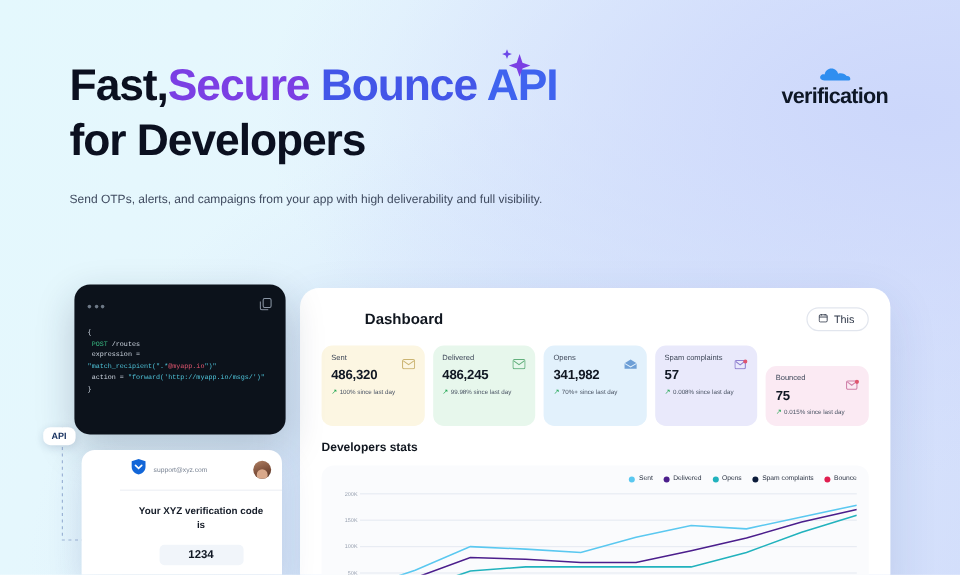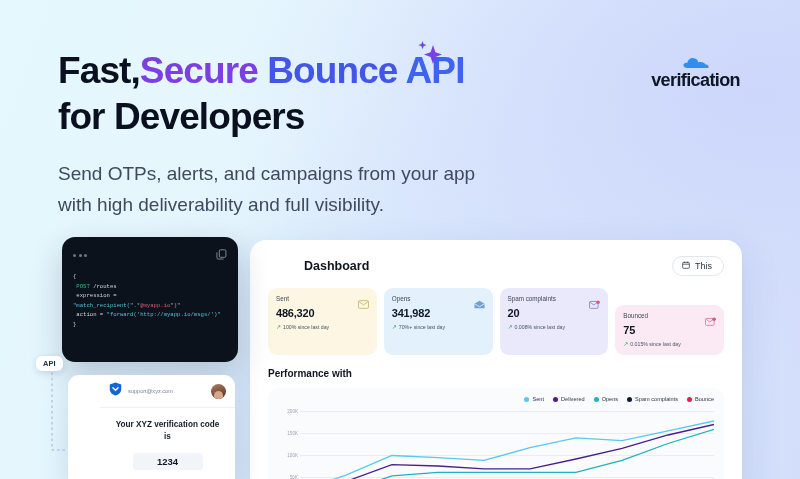--- a/index.html
+++ b/index.html
@@ -17,21 +17,21 @@
   .hero { position:absolute; left:58px; top:48px; width:480px; }
   .headline {
     font-size:37px; font-weight:bold; line-height:1.23;
     letter-spacing:-0.9px; color:#0b1020; position:relative;
   }
   .hl-secure { color:#7b3fe4; }
   .hl-email  { color:#4356e8; }
   .hl-api    { color:#3f63ef; }
   .sparkles { position:absolute; left:349px; top:-11px; width:40px; height:40px; }
   .subhead {
-    margin-top:20px; font-size:19px; line-height:1.62;
+    margin-top:20px; font-size:10px; line-height:1.62;
     color:#3f4a5f; max-width:420px;
   }
 
   
   .logo { position:absolute; right:60px; top:55px; text-align:center; }
   .logo-cloud { display:block; margin:0 auto -3px 1px; }
   .logo-text {
     font-size:18px; font-weight:bold; letter-spacing:-0.6px; color:#0e1726;
   }
 
@@ -189,20 +189,36 @@
             </svg>
         </span>
       </div>
       <div class="card-val">486,320</div>
       <div class="card-delta">
         <span class="arrow">↗</span>
         <span>100% since last day</span>
       </div>
     </div>
 
+    <div class="card c-deliv">
+      <div class="card-top">
+        <span class="card-label">Delivered</span>
+        <span class="card-ico">
+          <svg width="11" height="9" viewBox="0 0 14 11">
+              <rect x="0.6" y="0.6" width="12.8" height="9.8" rx="1.6" fill="none" stroke="#63b07d" stroke-width="1.1"></rect>
+              <path d="M1.4 2 L7 6 L12.6 2" fill="none" stroke="#63b07d" stroke-width="1.1"></path>
+            </svg>
+        </span>
+      </div>
+      <div class="card-val">486,245</div>
+      <div class="card-delta">
+        <span class="arrow">↗</span>
+        <span>99.98% since last day</span>
+      </div>
+    </div>
 
     <div class="card c-opens">
       <div class="card-top">
         <span class="card-label">Opens</span>
         <span class="card-ico">
           <svg width="11" height="9" viewBox="0 0 14 11">
               <path d="M0.6 4.6 L7 0.6 L13.4 4.6 V10.4 H0.6 Z" fill="#6e9fd6"></path>
               <path d="M0.6 4.6 L7 8.4 L13.4 4.6" fill="none" stroke="#e2f1fc" stroke-width="1.1"></path>
             </svg>
         </span>
@@ -218,21 +234,21 @@
       <div class="card-top">
         <span class="card-label">Spam complaints</span>
         <span class="card-ico">
           <svg width="11" height="9" viewBox="0 0 14 11">
               <rect x="0.6" y="1.6" width="11" height="8.8" rx="1.4" fill="none" stroke="#8f7fd0" stroke-width="1.1"></rect>
               <path d="M1.4 2.6 L6.1 6.2 L10.8 2.6" fill="none" stroke="#8f7fd0" stroke-width="1.1"></path>
               <circle cx="11.6" cy="2.6" r="2.2" fill="#e0556f"></circle>
             </svg>
         </span>
       </div>
-      <div class="card-val">20</div>
+      <div class="card-val">57</div>
       <div class="card-delta">
         <span class="arrow">↗</span>
         <span>0.008% since last day</span>
       </div>
     </div>
 
     <div class="card c-bounce">
       <div class="card-top">
         <span class="card-label">Bounced</span>
         <span class="card-ico">
@@ -244,21 +260,21 @@
         </span>
       </div>
       <div class="card-val">75</div>
       <div class="card-delta">
         <span class="arrow">↗</span>
         <span>0.015% since last day</span>
       </div>
     </div>
   </div>
 
-  <div class="perf-title">Performance with</div>
+  <div class="perf-title">Developers stats</div>
 
   <div class="chart-box">
     <div class="legend">
       <span class="lg">
         <i class="dot" style="background:#5ac8f0"></i>
         <span>Sent</span>
       </span>
       <span class="lg">
         <i class="dot" style="background:#4b1e8c"></i>
         <span>Delivered</span>

